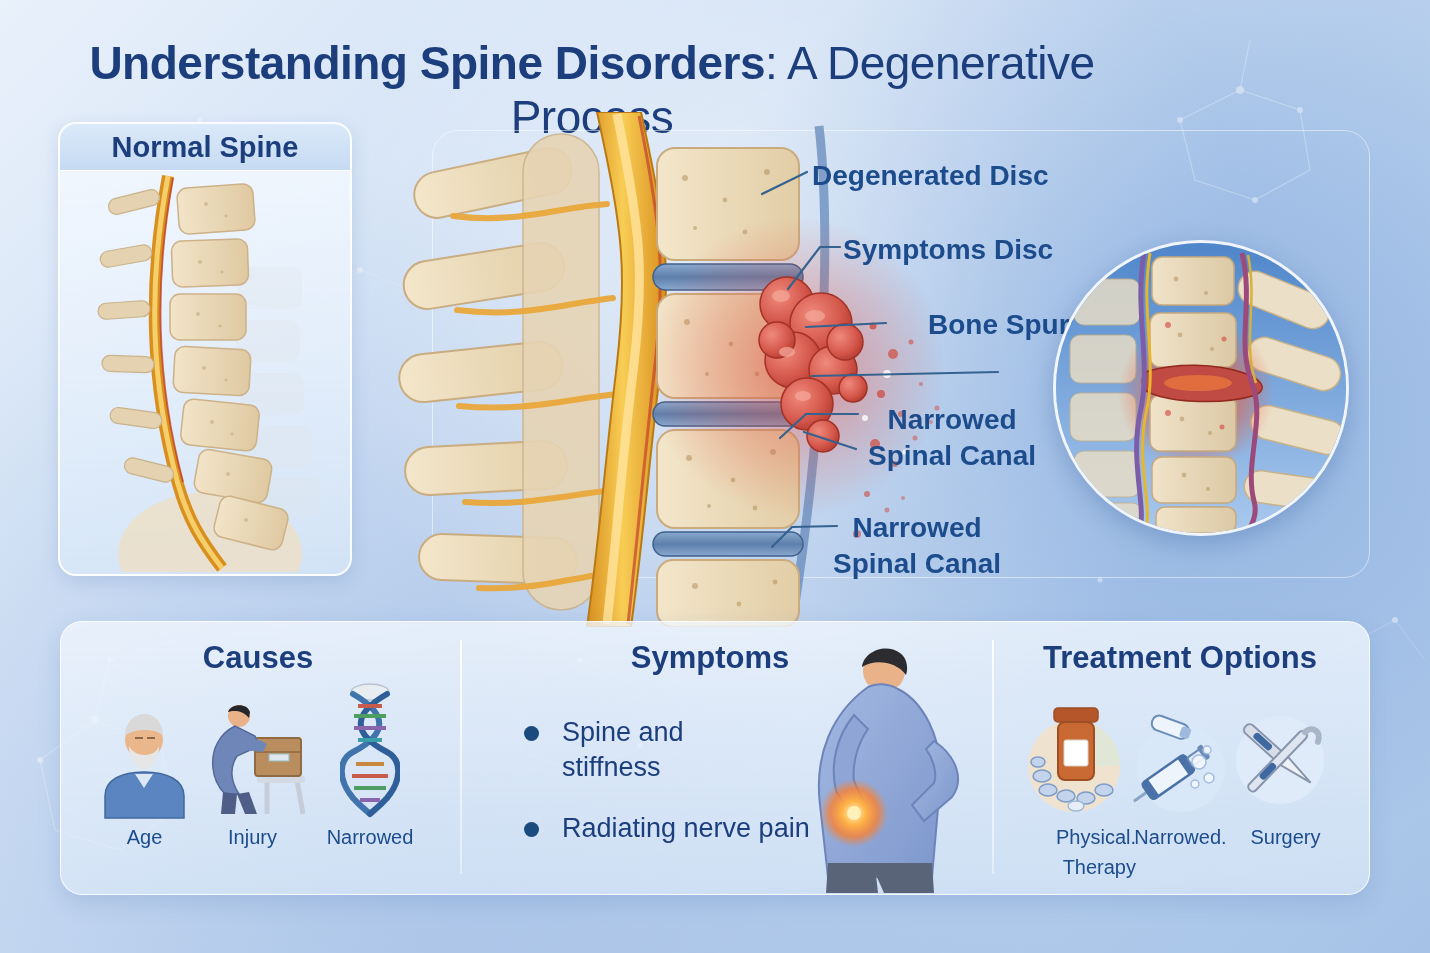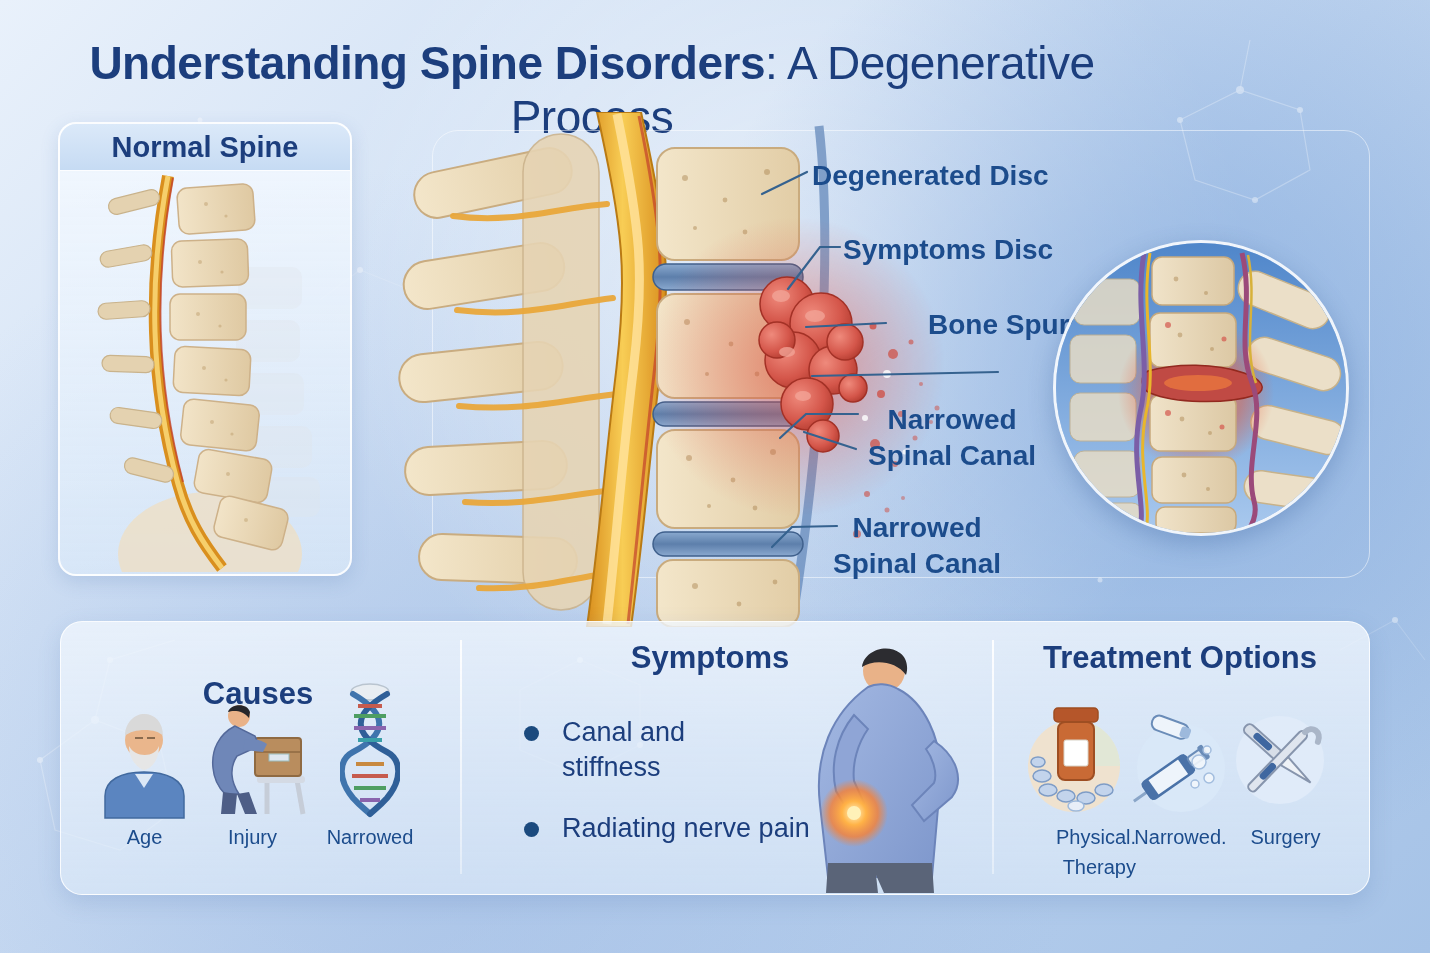--- a/index.html
+++ b/index.html
@@ -356,21 +356,21 @@
           <circle cx="112" cy="170" r="3"></circle>
           <circle cx="166" cy="184" r="2.5"></circle>
         </g>
     </svg>
   </div>
 
   <div class="abs panel-bottom"></div>
   <div class="abs vdiv deco" style="left:460px;"></div>
   <div class="abs vdiv deco" style="left:992px;"></div>
 
-  <div class="abs sec-h" style="top:640px;left:88px;width:340px;margin-top:36px;">Causes</div>
+  <div class="abs sec-h" style="top:640px;left:88px;width:340px;">Causes</div>
   <div class="abs" style="top:700px;left:97px;width:95px;height:120px;">
     <svg width="95" height="120" viewBox="0 0 95 120">
       <path d="M8,118 L8,96 C8,80 24,72 47,72 C70,72 87,80 87,96 L87,118 Z" fill="#5b85c0" stroke="#41699e" stroke-width="1.5"></path>
       <path d="M38,74 L47,88 L56,74" fill="#dce8f6"></path>
       <circle cx="47" cy="40" r="19" fill="#eab68c"></circle>
       <path d="M28,36 C28,22 38,14 47,14 C58,14 66,22 66,36 C60,28 36,28 28,36 Z" fill="#d9d9d9"></path>
       <path d="M32,46 C32,62 44,70 47,70 C52,70 62,62 62,46 C58,58 38,58 32,46 Z" fill="#e6e6e6"></path>
       <line x1="38" y1="38" x2="46" y2="38" stroke="#8a6a4e" stroke-width="2"></line>
       <line x1="50" y1="38" x2="58" y2="38" stroke="#8a6a4e" stroke-width="2"></line>
     </svg>
@@ -407,21 +407,21 @@
         <line x1="20" y1="118" x2="40" y2="118" stroke="#8a64ad"></line>
       </g>
     </svg>
   </div>
   <div class="abs item-label" style="top:822px;left:97px;width:95px;">Age</div>
   <div class="abs item-label" style="top:822px;left:200px;width:105px;">Injury</div>
   <div class="abs item-label" style="top:822px;left:315px;width:110px;">Narrowed</div>
 
   <div class="abs sec-h" style="top:640px;left:555px;width:310px;">Symptoms</div>
   <ul class="abs bullets" style="top:715px;left:520px;width:300px;">
-    <li>Canal and
+    <li>Spine and
 stiffness</li>
     <li>Radiating nerve pain</li>
   </ul>
   <div class="abs" style="top:645px;left:762px;width:210px;height:248px;">
     <svg width="210" height="248" viewBox="0 0 210 248">
       <defs>
         <linearGradient id="shirt" x1="0" y1="0" x2="1" y2="1">
           <stop offset="0" stop-color="#a3b8e2"></stop>
             <stop offset="1" stop-color="#7e97cc"></stop>
         </linearGradient>

